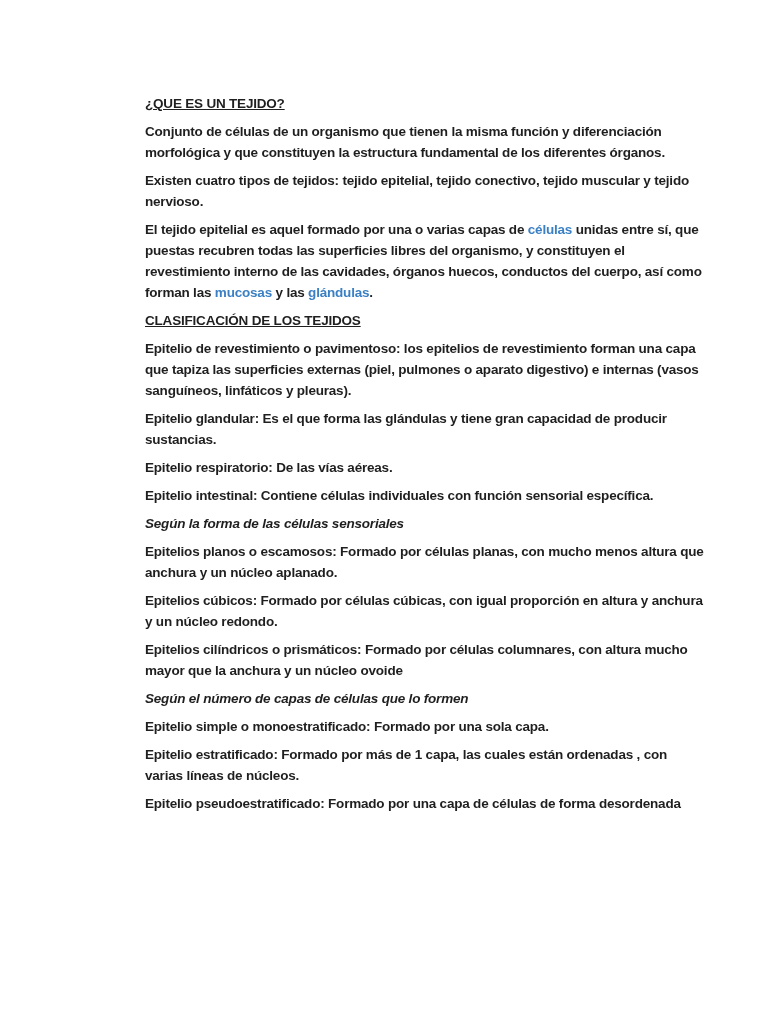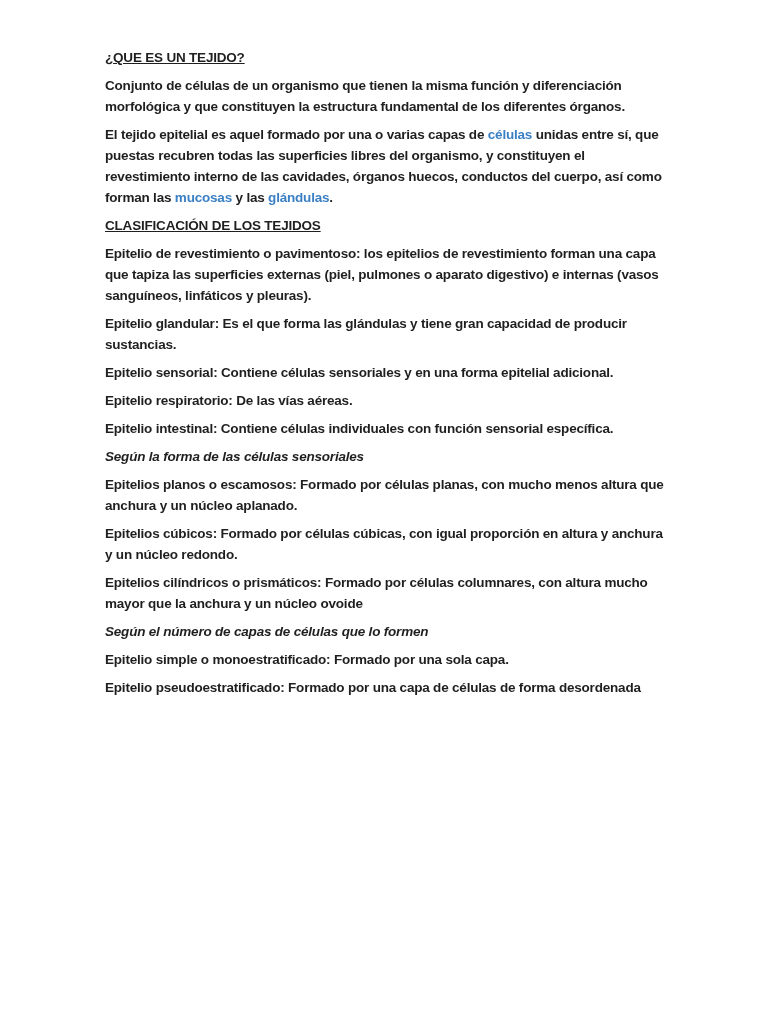--- a/index.html
+++ b/index.html
@@ -5,22 +5,23 @@
   * { margin: 0; padding: 0; box-sizing: border-box; }
   html, body {
     width: 768px; height: 1024px;
     background: #ffffff;
     font-family: "Liberation Sans", sans-serif;
   }
   .page {
     position: relative;
     width: 708px; height: 1024px;
     background: #ffffff;
-    padding: 47px 100px 0 105px;
+    padding: 93px 100px 0 105px;
     overflow: hidden;
+    margin-left: 40px;
   }
   .content { width: 562px; }
   .content p, .content h1, .content h2, .content h3 {
     font-size: 13.5px;
     line-height: 21px;
     letter-spacing: -0.2px;
     color: var(--body-text, #1f1f1f);
     font-weight: 600;
     margin: 0 0 7px 0;
   }
@@ -45,45 +46,46 @@
 </head>
 <body>
 
 <div class="page">
   <div class="content">
 
     <h1 class="doc-title">¿QUE ES UN TEJIDO?</h1>
 
     <p class="body-text">Conjunto de células de un organismo que tienen la misma función y diferenciación morfológica y que constituyen la estructura fundamental de los diferentes órganos.</p>
 
+    <p class="body-text">Existen cuatro tipos de tejidos: tejido epitelial, tejido conectivo, tejido muscular y tejido nervioso.</p>
 
     <p class="body-text"><span>El tejido epitelial es aquel  formado por una o varias capas de </span><a class="link">células</a><span> unidas entre sí, que puestas recubren todas las superficies libres del organismo, y constituyen el revestimiento interno de las cavidades, órganos huecos, conductos del cuerpo, así como forman las </span><a class="link">mucosas</a><span> y las </span><a class="link">glándulas</a><span>.</span></p>
 
     <h2 class="section-heading">CLASIFICACIÓN DE LOS TEJIDOS</h2>
 
 
     <p><span class="lead">Epitelio de revestimiento o pavimentoso:</span><span class="body-text"> los epitelios de revestimiento forman una capa que tapiza las superficies externas (piel, pulmones o aparato digestivo) e internas (vasos sanguíneos, linfáticos y pleuras).</span></p>
 
     <p><span class="lead">Epitelio glandular:</span><span class="body-text"> Es el que forma las glándulas y tiene gran capacidad de producir sustancias.</span></p>
 
-    <p><span class="lead">Epitelio sensorial:</span><span class="body-text"> Contiene células sensoriales y en una forma epitelial adicional.</span></p>
 
     <p><span class="lead">Epitelio respiratorio:</span><span class="body-text"> De las vías aéreas.</span></p>
 
     <p><span class="lead">Epitelio intestinal:</span><span class="body-text"> Contiene células individuales con función sensorial específica.</span></p>
 
     <h3 class="sub-heading">Según la forma de las células sensoriales</h3>
 
     <p><span class="lead">Epitelios planos o escamosos:</span><span class="body-text"> Formado por células planas, con mucho menos altura que anchura y un núcleo aplanado.</span></p>
 
     <p><span class="lead">Epitelios cúbicos:</span><span class="body-text"> Formado por células cúbicas, con igual proporción en altura y anchura y un núcleo redondo.</span></p>
 
     <p><span class="lead">Epitelios cilíndricos o prismáticos:</span><span class="body-text"> Formado por células columnares, con altura mucho mayor que la anchura y un núcleo ovoide</span></p>
 
     <h3 class="sub-heading">Según el número de capas de células que lo formen</h3>
 
     <p><span class="lead">Epitelio simple o monoestratificado:</span><span class="body-text"> Formado por una sola capa.</span></p>
 
+    <p><span class="lead">Epitelio estratificado:</span><span class="body-text"> Formado por más de 1 capa, las cuales están ordenadas , con varias líneas de núcleos.</span></p>
 
     <p><span class="lead">Epitelio pseudoestratificado:</span><span class="body-text"> Formado por una capa de células de forma desordenada</span></p>
 
   </div>
 </div>
 
 </body></html>

